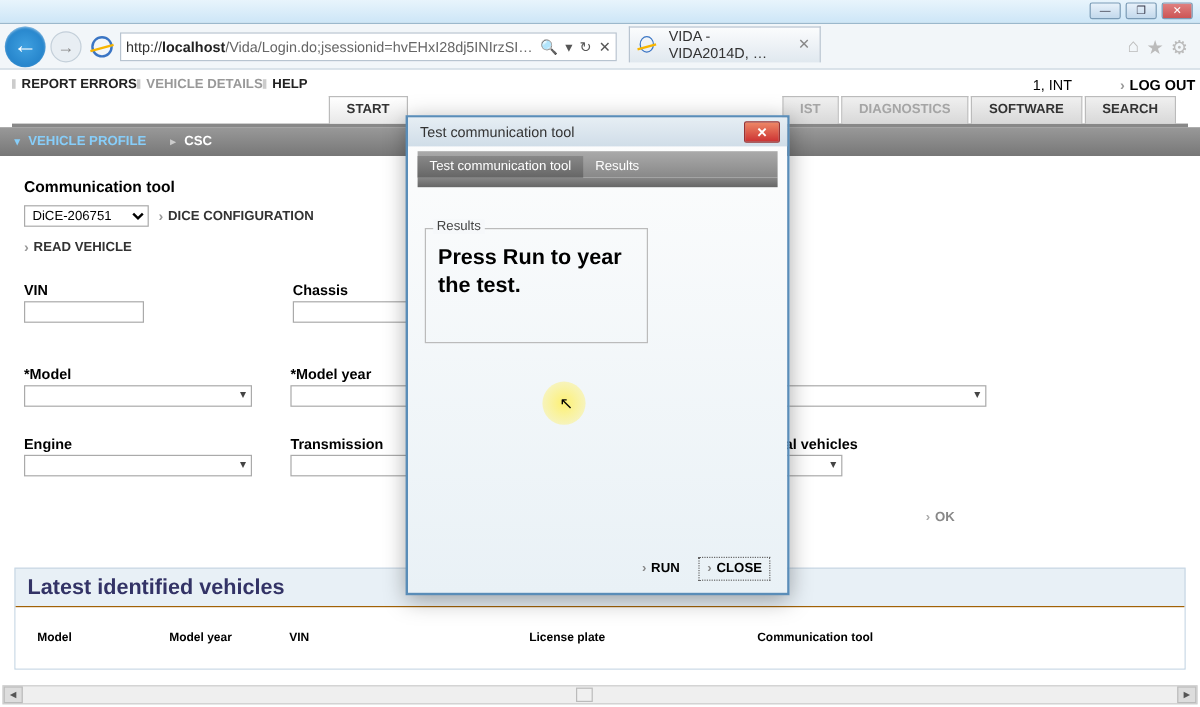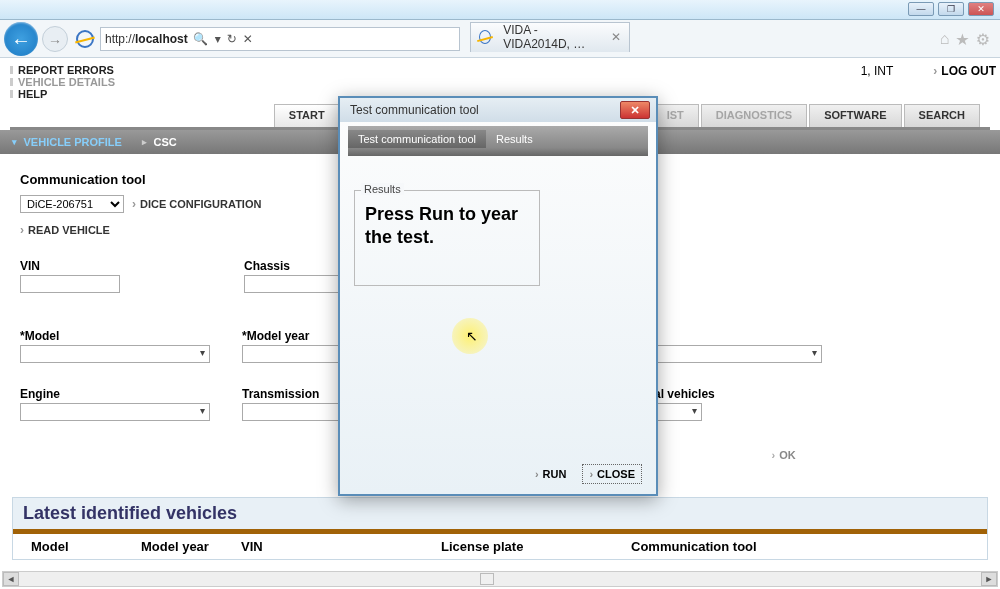--- a/index.html
+++ b/index.html
@@ -24,21 +24,21 @@
   .addr-rest { color:#666; overflow:hidden; white-space:nowrap; text-overflow:ellipsis; flex:1;}
   .addr-ctrls { display:flex; gap:6px; margin-left:6px; color:#555;}
   .addr-ctrls span { cursor:pointer; }
   .tab-strip { display:flex; margin-left:10px; height:26px; align-items:flex-end;}
   .tab { height:30px; background:linear-gradient(#fbfcfd,#e0e8ef); border:1px solid #b8c4d0; border-bottom:none; padding:0 8px; display:flex; align-items:center; gap:6px; font-size:12px; color:#333; cursor:pointer; max-width:160px;}
   .tab .ie-icon { width:14px; height:14px; border-width:1.5px;}
   .tab-close { color:#888; font-size:12px; cursor:pointer;}
   
   
   .hdr { padding: 6px 10px 0 10px; position:relative; }
-  .hdr-links { display:flex; flex-direction:column; gap:0; font-size:11px; font-weight:bold; }
+  .hdr-links { display:flex; gap:0; font-size:11px; font-weight:bold; }
   .hdr-links .lnk { display:flex; align-items:center; gap:2px; cursor:pointer;}
   .hdr-links .lnk::before { content:''; width:3px; height:8px; background:#ccc; margin-right:3px;}
   .hdr-links .active { color:#222;}
   .hdr-links .muted { color:#999;}
   .hdr-right { position:absolute; right:4px; top:6px; font-size:12px; display:flex; gap:40px; align-items:center;}
   .hdr-right .lo { font-weight:bold; display:flex; align-items:center; cursor:pointer;}
   .hdr-right .lo::before { content:'›'; color:#999; margin-right:4px;}
   
   
   .mod-tabs { margin-top:4px; height:26px; display:flex; justify-content:flex-end; padding-right:10px; gap:2px; border-bottom:3px solid #888;}
@@ -72,21 +72,21 @@
   
   .form-grid2 { margin-top:36px; display:grid; grid-template-columns: 210px 210px 1fr 1fr 1fr; gap: 24px 12px;}
   
   .action-links { margin-top:28px; display:flex; gap:40px; padding-left:560px;align-items:center;}
   .action-links .lk { font-size:11px; font-weight:bold; color:#888; cursor:pointer; display:flex; align-items:center;}
   .action-links .lk::before { content:'›'; margin-right:4px; color:#aaa;}
   
   
   .latest { margin:18px 12px 0 12px; background:#e8f0f6; border:1px solid #c8d8e4;}
   .latest-hdr { padding:5px 10px; font-size:18px; font-weight:bold; color:#336;}
-  .latest-cols { background:#fff; display:grid; grid-template-columns: 110px 100px 200px 190px 1fr; padding:5px 18px; font-size:13px; font-weight:bold; border-top:5px solid #a16207;}
+  .latest-cols { background:#fff; display:grid; grid-template-columns: 110px 100px 200px 190px 1fr; padding:20px 18px; font-size:10px; font-weight:bold; border-top:1px solid #a16207;}
   
   
   .hscroll { position:absolute; left:2px; right:2px; bottom:2px; height:16px; background:#efefef; border:1px solid #ccc; display:flex; align-items:center;}
   .hscroll .arr { width:16px; height:14px; background:#ddd; border:1px solid #bbb; display:flex; align-items:center; justify-content:center; font-size:9px; color:#555; cursor:pointer;}
   .hscroll .thumb { position:absolute; left:48%; width:14px; height:12px; background:#f0f0f0; border:1px solid #bbb;}
   
   
   .dialog { position:absolute; left:338px; top:96px; width:320px; height:400px; background:linear-gradient(#fdfdfd,#e9f1f6); border:2px solid #5a8db8; box-shadow: 0 4px 18px rgba(0,0,0,.35);}
   .dlg-title { height:24px; background:linear-gradient(#e6eef4,#d0dde8); display:flex; align-items:center; justify-content:space-between; padding:0 6px 0 10px; font-size:12px; color:#333;}
   .dlg-close { width:30px; height:18px; background:linear-gradient(#e86,#c33); border:1px solid #933; color:#fff; display:flex; align-items:center; justify-content:center; font-size:11px; font-weight:bold; cursor:pointer; border-radius:2px;}
@@ -118,20 +118,21 @@
   </div>
 </div>
 
 <div class="browser-bar">
   <div class="nav-back">←</div>
   <div class="nav-fwd">→</div>
   <span class="ie-icon"></span>
   <div class="addr-bar">
     <span>http://</span>
     <span class="addr-host">localhost</span>
+    <span class="addr-rest">/Vida/Login.do;jsessionid=hvEHxI28dj5INIrzSI…</span>
     <div class="addr-ctrls">
       <span>🔍</span>
       <span>▾</span>
       <span>↻</span>
       <span>✕</span>
     </div>
   </div>
   <div class="tab-strip">
     <div class="tab">
       <span class="ie-icon"></span>

